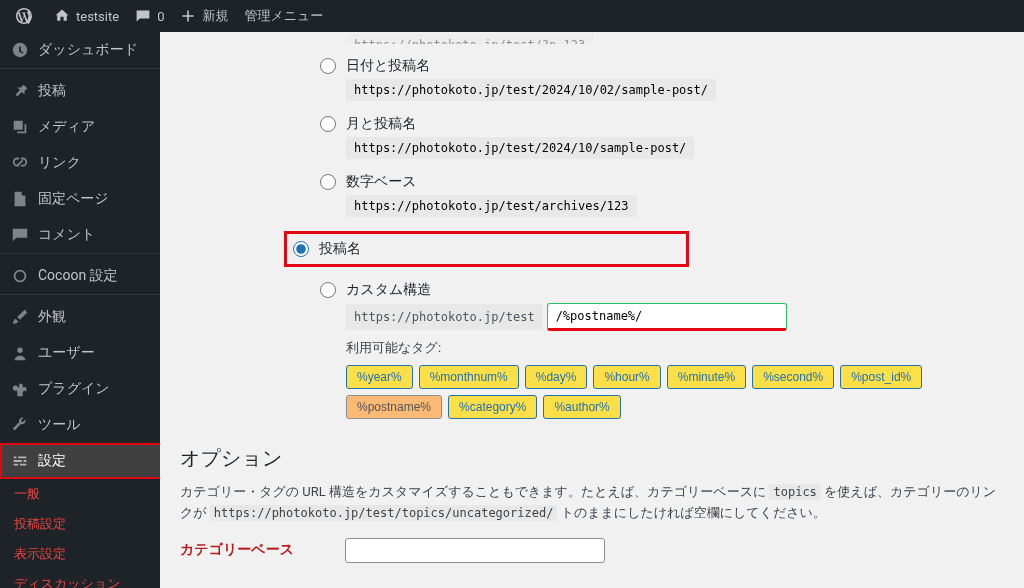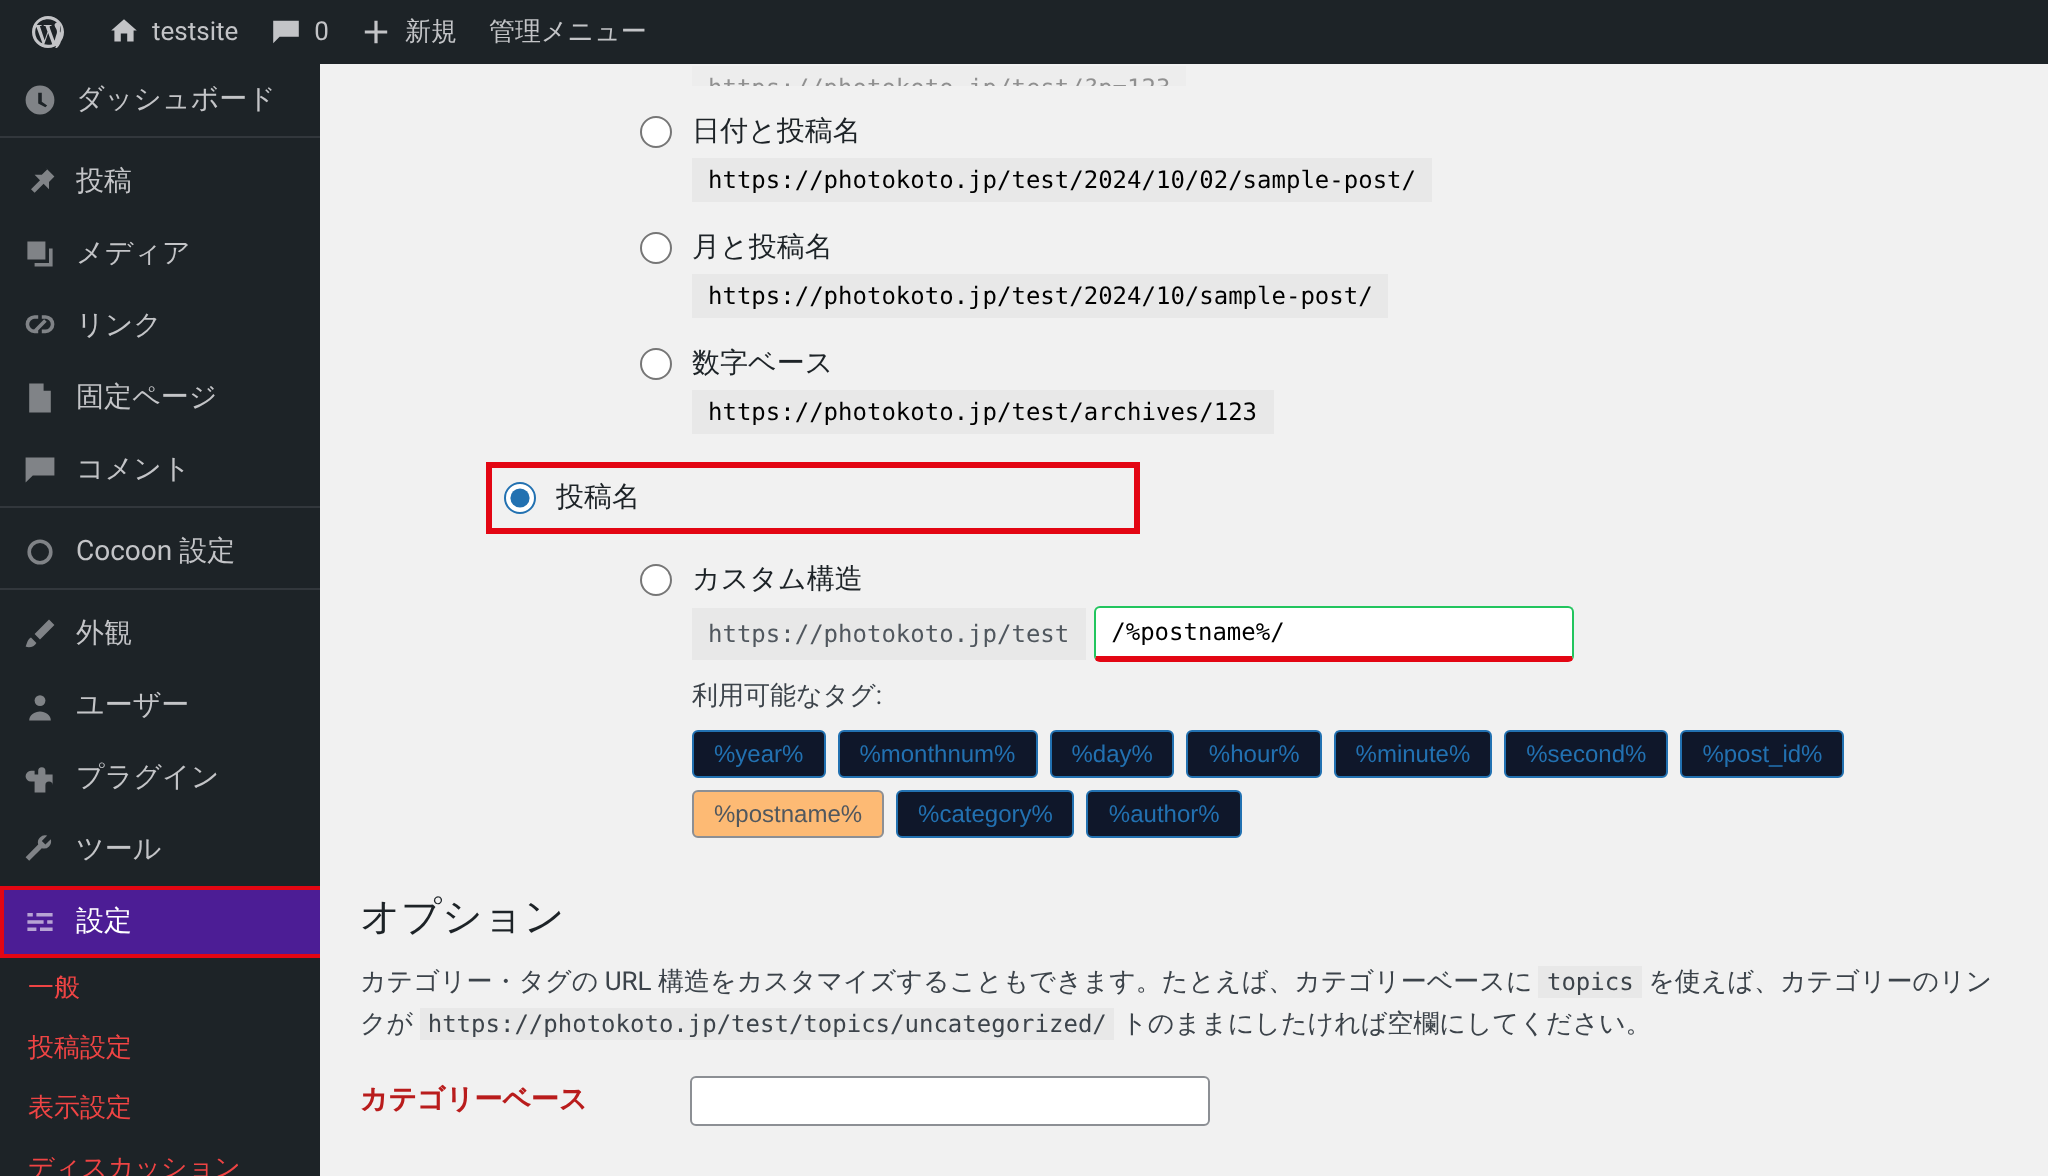--- a/index.html
+++ b/index.html
@@ -8,47 +8,47 @@
 
 
 .toolbar { height: 32px; background: #1d2327; color: #c3c4c7; display: flex; align-items: center; padding: 0 8px; font-size: 13px; }
 .toolbar .item { display: flex; align-items: center; padding: 0 8px; height: 32px; cursor: pointer; }
 .toolbar .icon { margin-right: 6px; display: inline-flex; }
 
 
 .adminmenu { position: absolute; left: 0; top: 32px; width: 192px; bottom: 0; background: #1d2327; color: #c3c4c7; overflow-y: auto; }
 .adminmenu ul { list-style: none; }
 .adminmenu li { display: flex; align-items: center; padding: 8px 10px; cursor: pointer; font-size: 14px; }
-.adminmenu li.current { background: #4c1d95; color: #fff; position: relative; }
+.adminmenu li.current { background: #404040; color: #fff; position: relative; }
 .adminmenu li.current::after { content: ""; position: absolute; right: -8px; top: 50%; transform: translateY(-50%); border: 8px solid transparent; border-right-color: #f1f1f1; }
 .adminmenu li .micon { width: 20px; height: 20px; margin-right: 8px; opacity: .6; display: inline-flex; align-items: center; justify-content: center; }
 .adminmenu li.sub { padding: 6px 10px 6px 14px; font-size: 13px; color: #ef4444; }
 .adminmenu li.sep { height: 5px; padding: 0; background: transparent; border-top: 1px solid #32373c; cursor: default; }
 
 
 .content { position: absolute; left: 160px; right: 0; top: 32px; bottom: 0; padding: 0 20px 20px 20px; overflow-y: auto; background: #f1f1f1; }
 
 .field-row { margin: 10px 0 14px 0; }
 .radio-line { display: flex; align-items: center; margin-left: 140px; }
 .radio-line input[type="radio"] { width: 16px; height: 16px; margin-right: 10px; accent-color: #2271b1; }
 .radio-line label { font-size: 14px; color: #1d2327; }
 .example { margin-left: 166px; margin-top: 4px; background: #e8e8e8; padding: 4px 8px; display: inline-block; font-family: Consolas, Monaco, monospace; font-size: 12px; color: #000000; }
 
-.highlight-box { border: 3px solid #e30613; padding: 6px 6px 6px 0; margin-left: 63px; width: 327px; }
+.highlight-box { border: 3px solid #e30613; padding: 6px 6px 6px 0; margin-left: 104px; width: 405px; }
 .highlight-box .radio-line, .highlight-box .example { margin-left: 6px; }
 .highlight-box .example { margin-left: 32px; }
 
 .custom-row { display: flex; align-items: center; margin-left: 166px; margin-top: 4px; }
 .prefix { background: #e8e8e8; padding: 6px 8px; font-family: Consolas, Monaco, monospace; font-size: 12px; color: #50575e; }
 .custom-input { flex: 0 0 240px; padding: 5px 8px; border: 1px solid #22c55e; border-radius: 3px; font-family: Consolas, Monaco, monospace; font-size: 12px; margin-left: 4px; }
 .underline-red { border-bottom: 3px solid #e30613; }
 
 .avail-label { margin-left: 166px; margin-top: 8px; color: #3c434a; font-size: 13px; }
 .tag-buttons { margin-left: 166px; margin-top: 8px; display: flex; flex-wrap: wrap; gap: 6px; }
-.tag-buttons button { background: #0f172a; border: 1px solid #2271b1; color: #2271b1; padding: 4px 10px; border-radius: 3px; font-size: 12px; cursor: pointer; }
+.tag-buttons button { background: #fde047; border: 1px solid #2271b1; color: #2271b1; padding: 4px 10px; border-radius: 3px; font-size: 12px; cursor: pointer; }
 .tag-buttons button.active { background: #fdba74; color: #50575e; border-color: #8c8f94; }
 
 h2.section { font-size: 20px; font-weight: 400; color: #1d2327; margin-top: 26px; }
 .desc { font-size: 13px; color: #3c434a; margin-top: 10px; line-height: 1.6; }
 .desc code { background: #e8e8e8; padding: 1px 4px; font-family: Consolas, Monaco, monospace; font-size: 12px; }
 
 .form-table { margin-top: 14px; }
 .form-table .frow { display: flex; align-items: center; margin-bottom: 16px; }
 .form-table .flabel { width: 165px; font-size: 14px; font-weight: 600; color: #b91c1c; }
 .form-table input[type="text"] { width: 260px; padding: 4px 8px; border: 1px solid #8c8f94; border-radius: 3px; font-size: 13px; }

